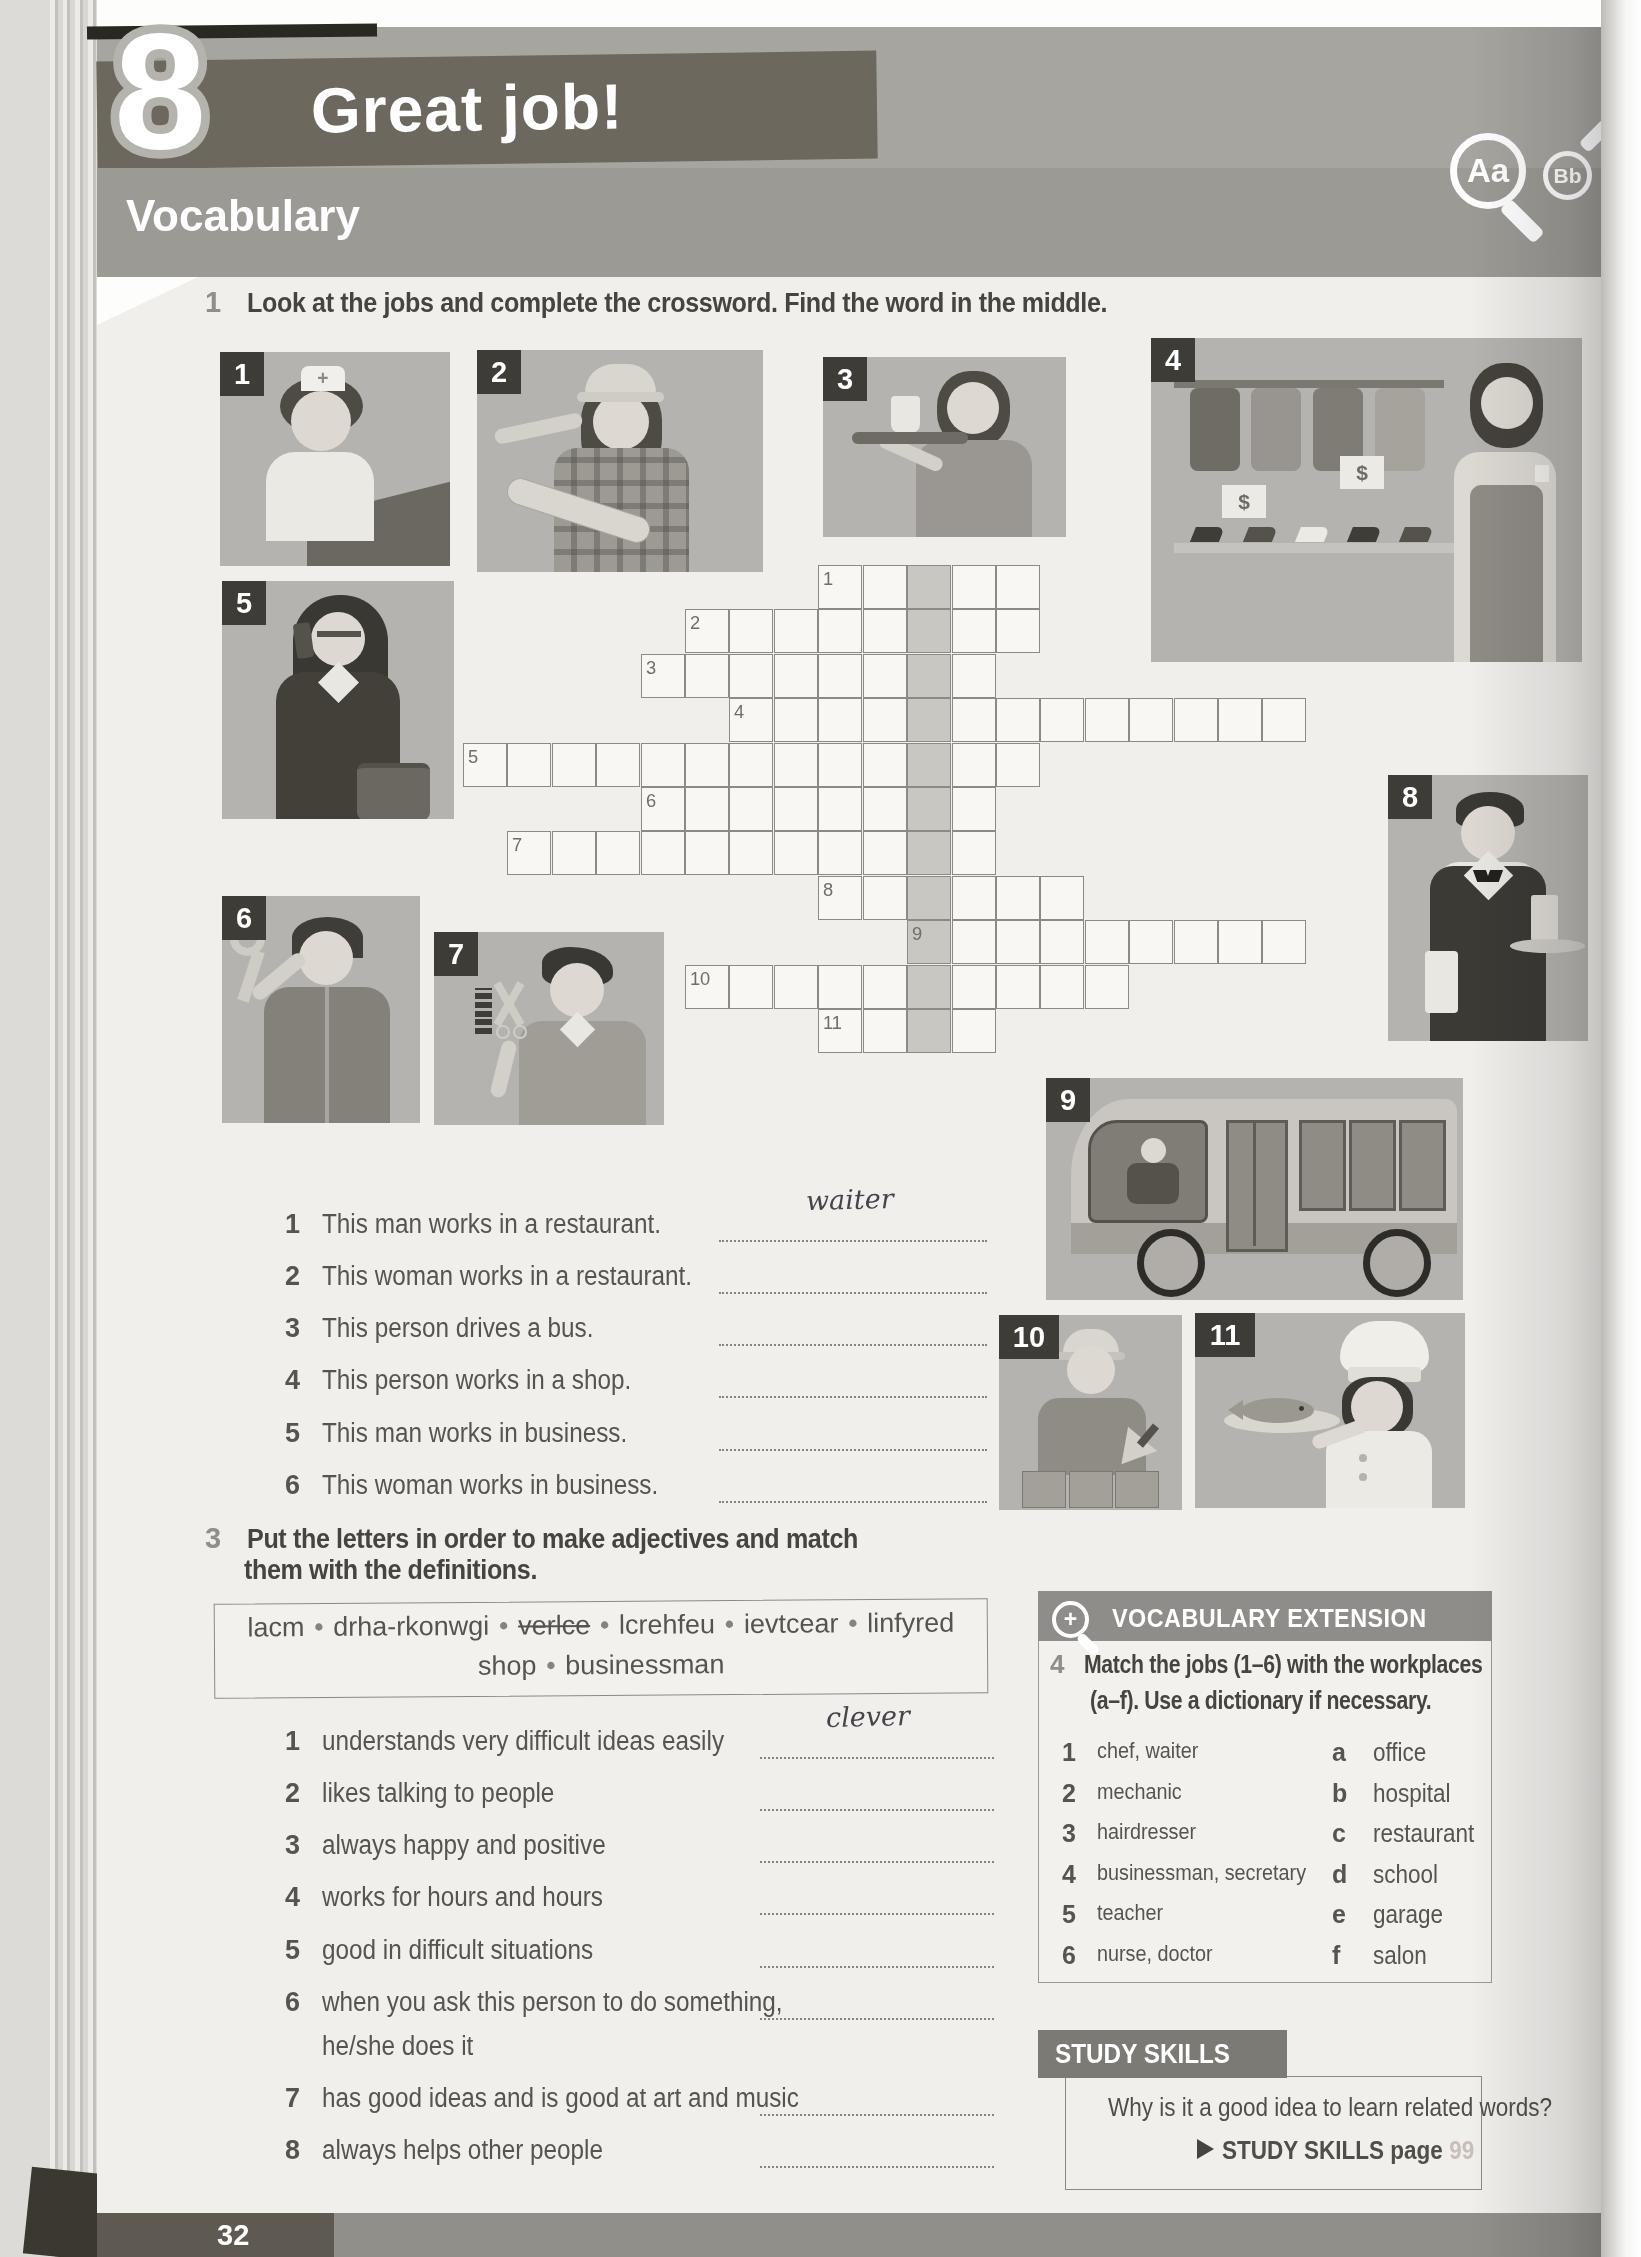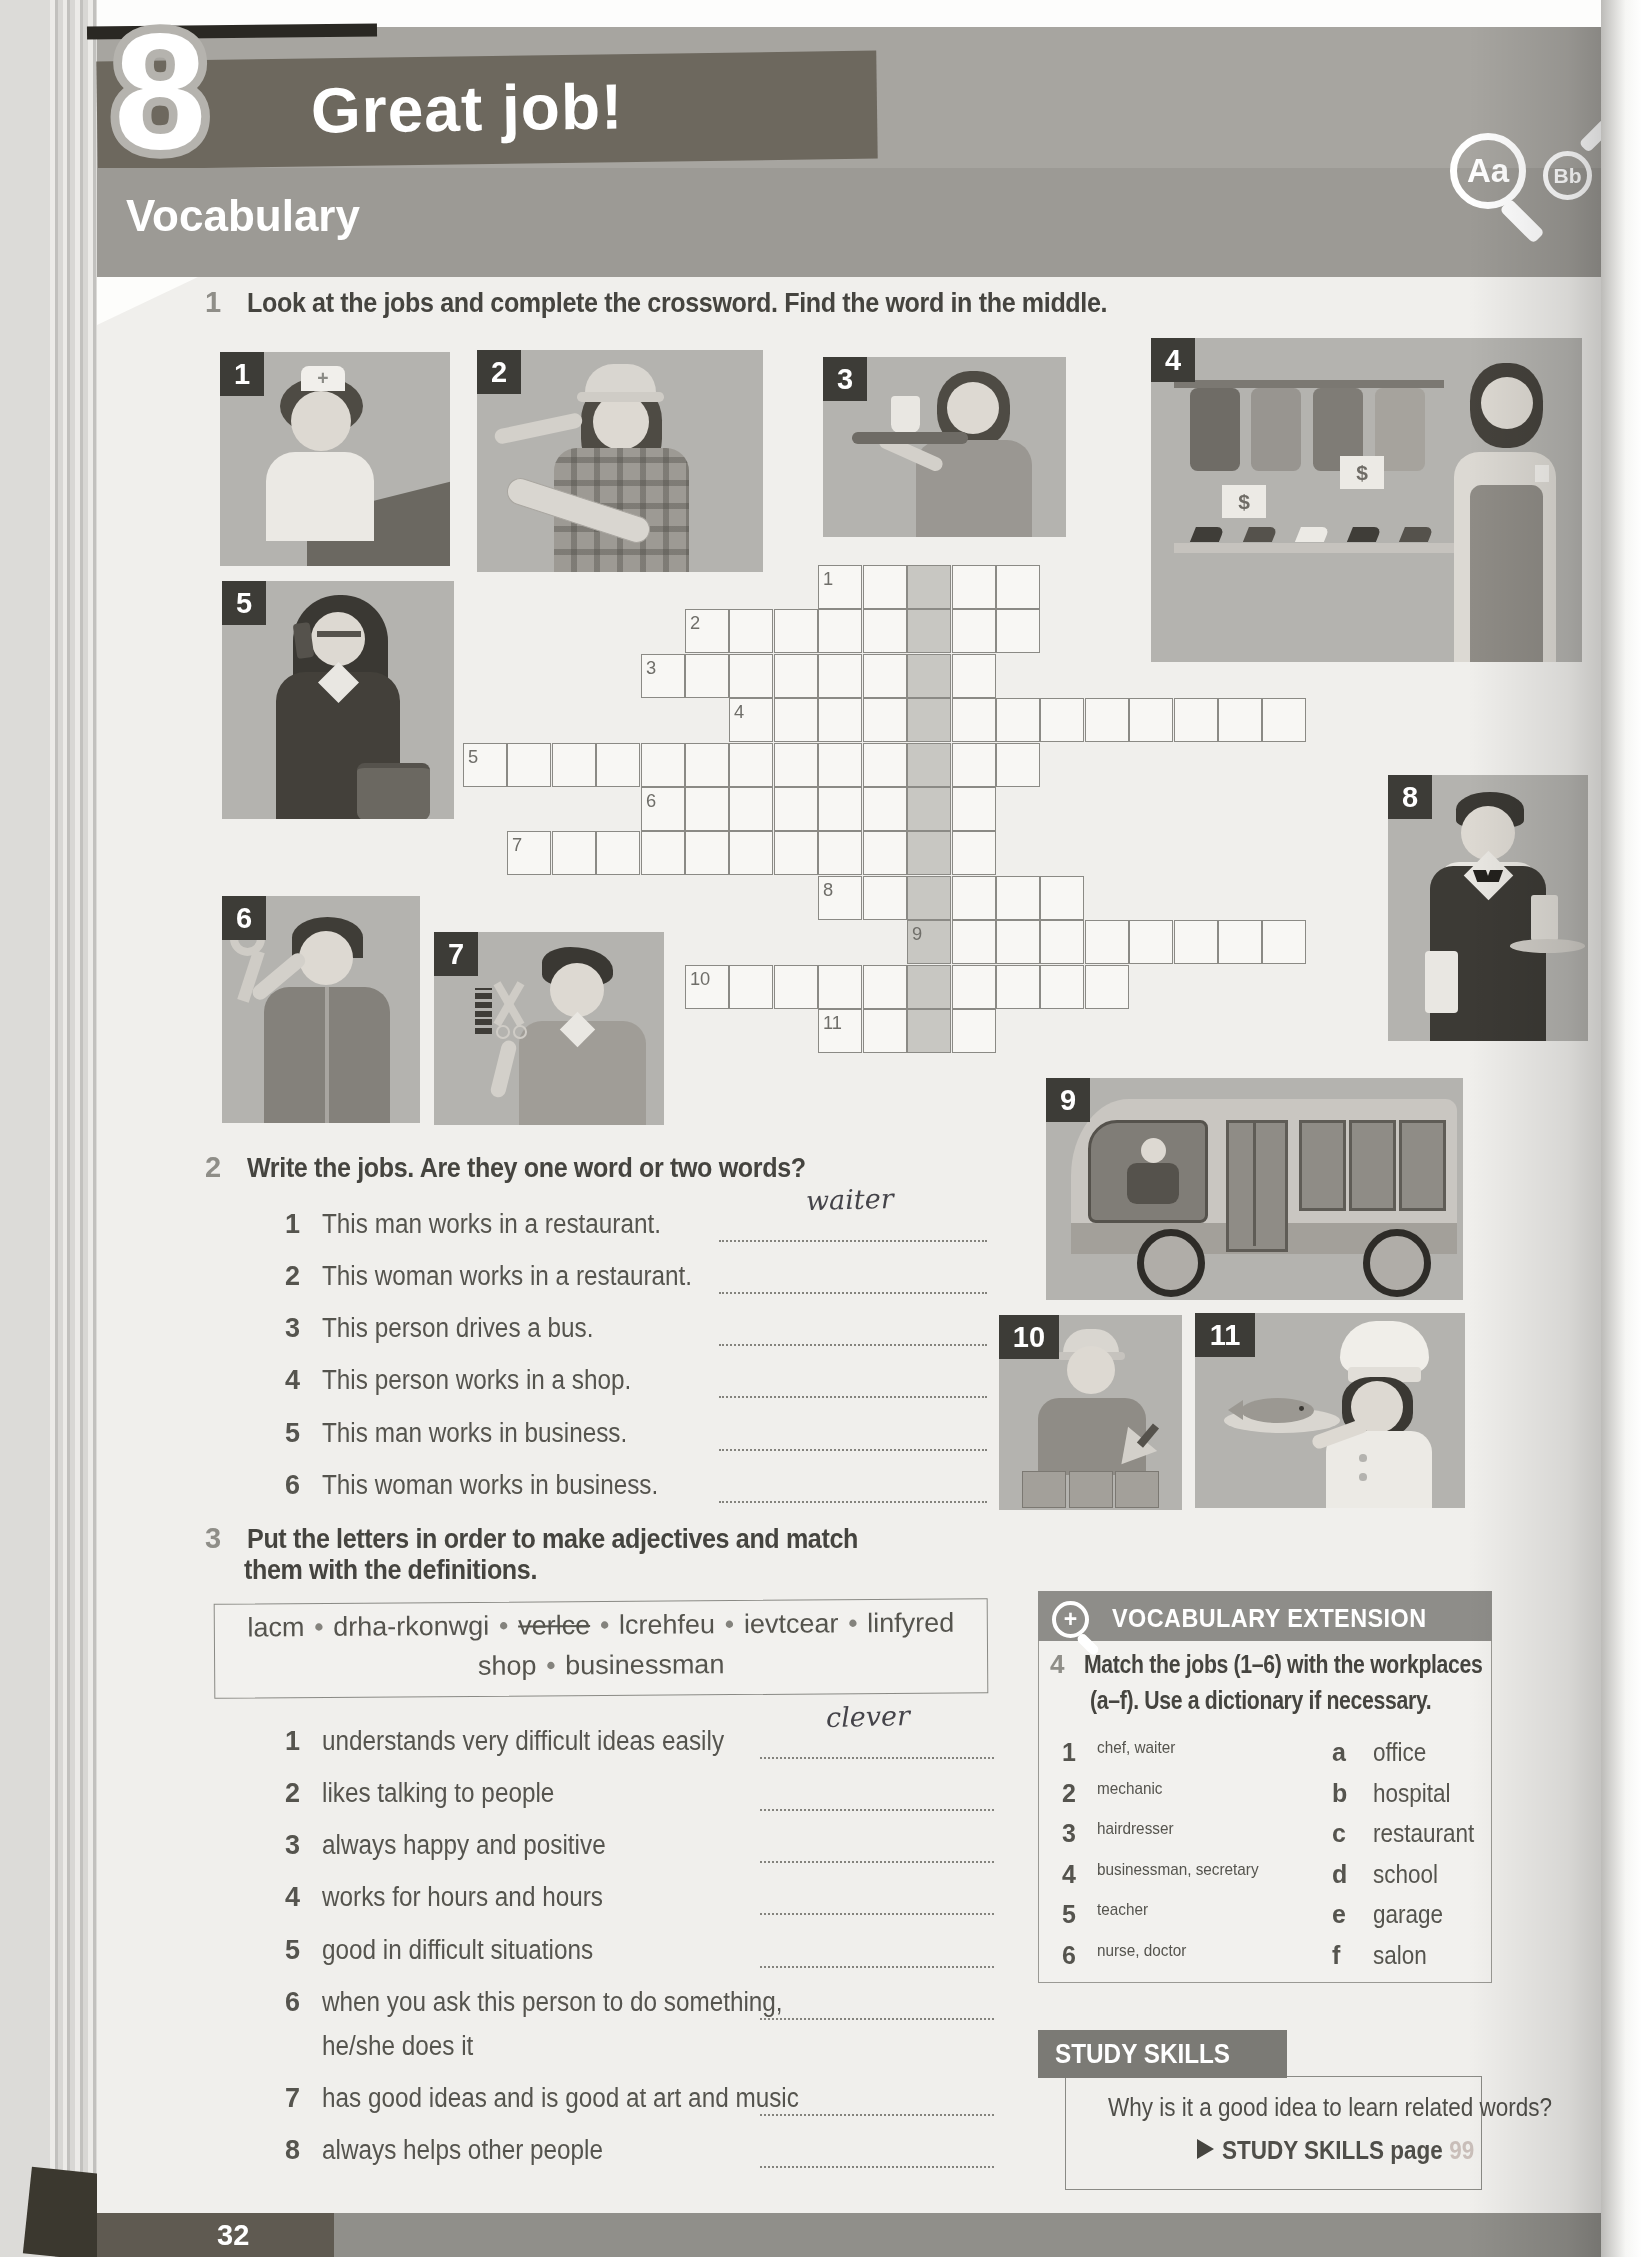--- a/index.html
+++ b/index.html
@@ -62,21 +62,21 @@
             transform:rotate(-0.4deg);}
   .wb-line{position:absolute;left:0;width:100%;text-align:center;font-size:27px;color:#55544e;}
   .wb-sep{color:#84837d;margin:0 9.7px;}
   .struck{text-decoration:line-through;}
   
   #ve-box{left:1038px;top:1591px;width:454px;height:392px;border:1.9px solid #9a9994;background:#f2f1ee;box-sizing:border-box;}
   #ve-head{left:1038px;top:1591px;width:454px;height:50px;background:#8e8d89;}
   #ve-title{left:1112px;top:1603px;color:#fff;font-weight:bold;font-size:26px;letter-spacing:0.5px;}
   .vrow{position:absolute;width:425px;height:35px;}
   .vnum{position:absolute;left:0;font-weight:bold;font-size:25px;color:#55544e;}
-  .vjob{position:absolute;left:35px;font-size:17px;color:#55544e;}
+  .vjob{position:absolute;left:35px;font-size:22px;color:#55544e;}
   .vletter{position:absolute;left:270px;font-weight:bold;font-size:25px;color:#55544e;}
   .vplace{position:absolute;left:311px;font-size:25px;color:#55544e;}
   
   #ss-tab{left:1038px;top:2030px;width:249px;height:48px;background:#7b7a75;color:#fff;font-weight:bold;
           font-size:27px;display:flex;align-items:center;padding-left:17.4px;box-sizing:border-box;}
   #ss-box{left:1065px;top:2076px;width:415px;height:112px;border:1.9px solid #8a8a85;}
   #ss-q{left:1108px;top:2093px;font-size:25px;color:#4f4e49;}
   #ss-link{left:1197px;top:2136px;font-size:25px;color:#4f4e49;font-weight:bold;}
   .tri{display:inline-block;width:0;height:0;border-left:17.4px solid #45443f;border-top:10.6px solid transparent;
        border-bottom:10.6px solid transparent;margin-right:7.7px;}
@@ -383,24 +383,20 @@
       <div class="cell" style="left: 577px; top: 400px;"></div>
       <div class="cell" style="left: 622px; top: 400px;"></div>
       <div class="cell" style="left: 355px; top: 444px;">
         <span class="cellnum">11</span>
       </div>
       <div class="cell" style="left: 400px; top: 444px;"></div>
       <div class="cell shaded" style="left: 444px; top: 444px;"></div>
       <div class="cell" style="left: 489px; top: 444px;"></div>
     </div>
 
-  <div class="abs" style="left:205px;top:1151px;">
-    <span class="secnum" style="position:static;">2</span>
-    <span class="h-ins" style="margin-left:21px;">Write the jobs. Are they one word or two words?</span>
-  </div>
   <div class="abs" id="ex2-items" style="left:285px;top:1209px;width:734px;height:319px;">
       <div class="xrow" style="top: 0px;">
         <span class="inum">1</span>
         <span class="itxt"><span class="cx">This man works in a restaurant.</span></span>
         <div class="dotline" style="left: 434px; top: 3.9px; width: 268px; height: 27px;"></div>
         <div class="hand" style="left: 521px; top: -25px;">waiter</div>
       </div>
       <div class="xrow" style="top: 52px;">
         <span class="inum">2</span>
         <span class="itxt"><span class="cx">This woman works in a restaurant.</span></span>

